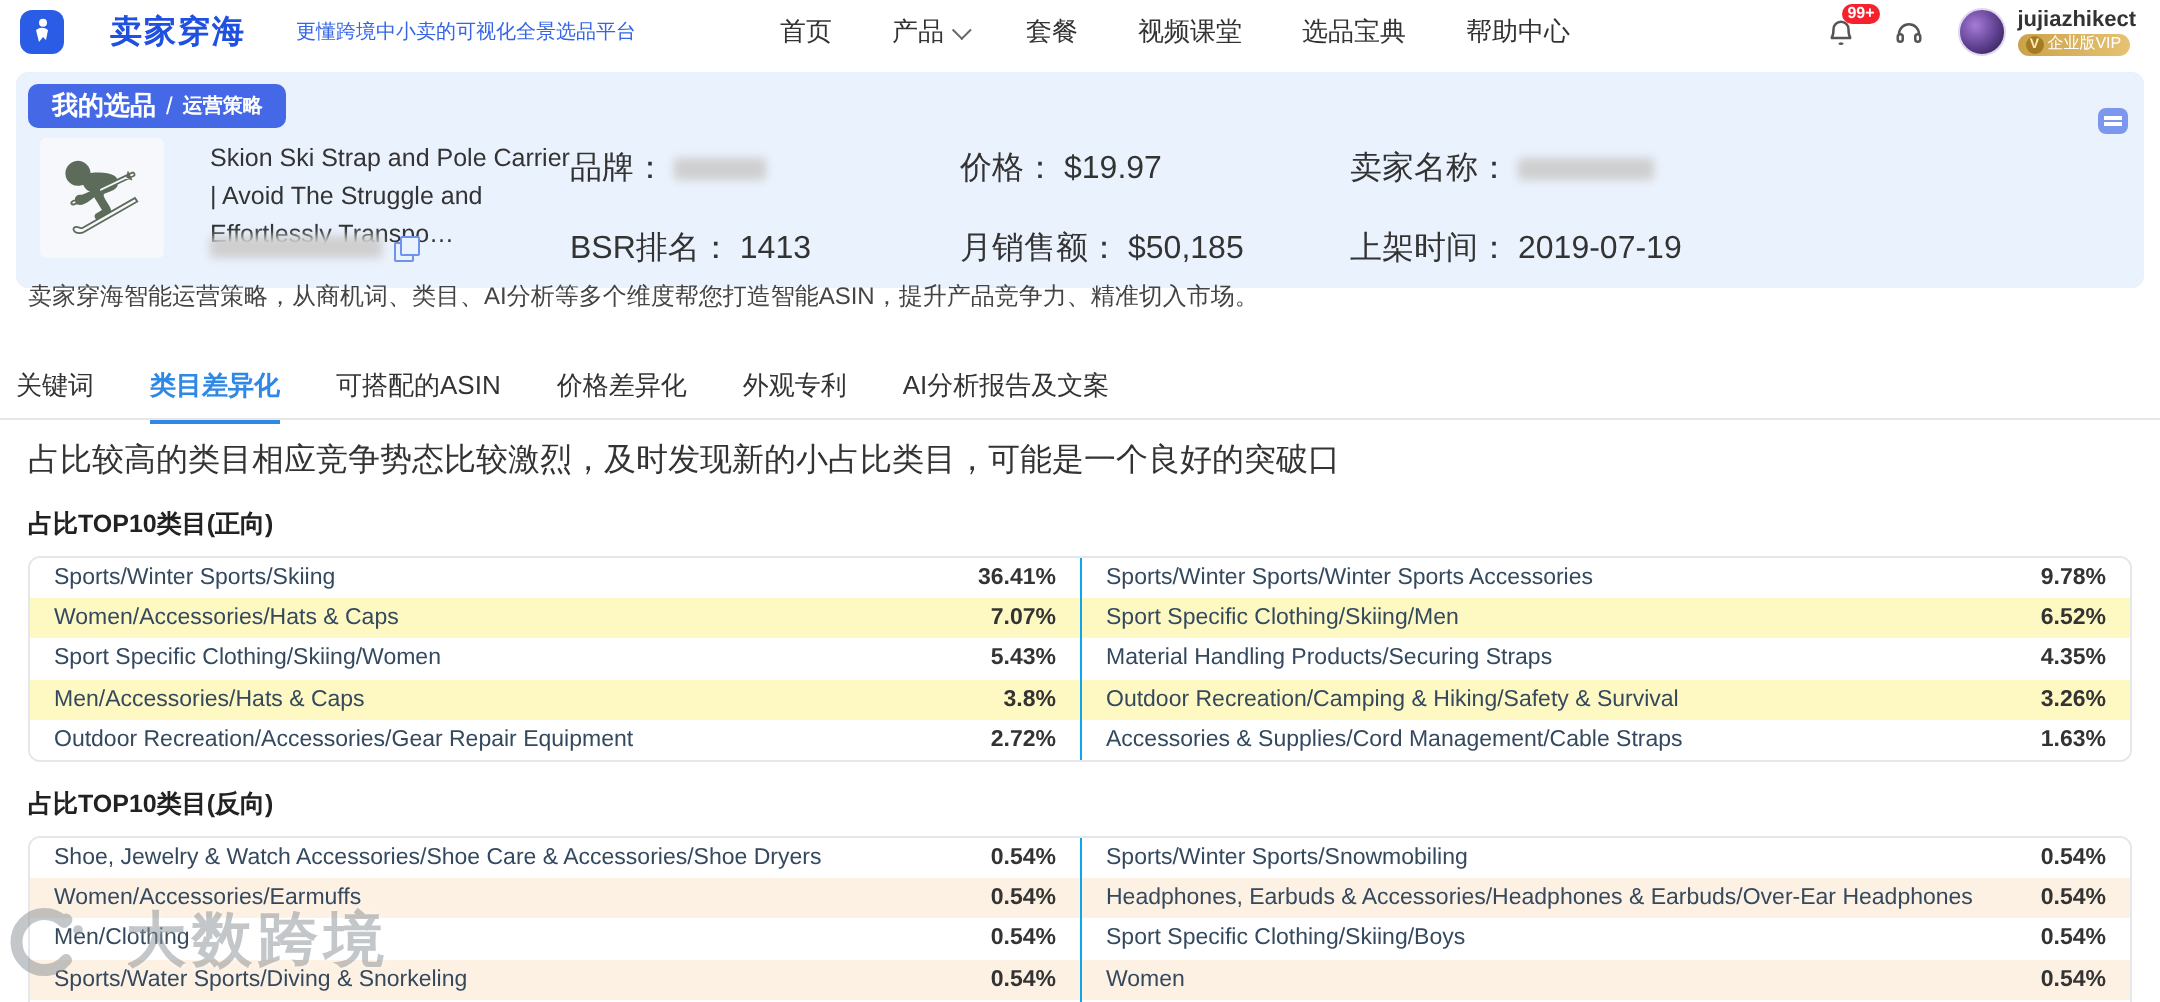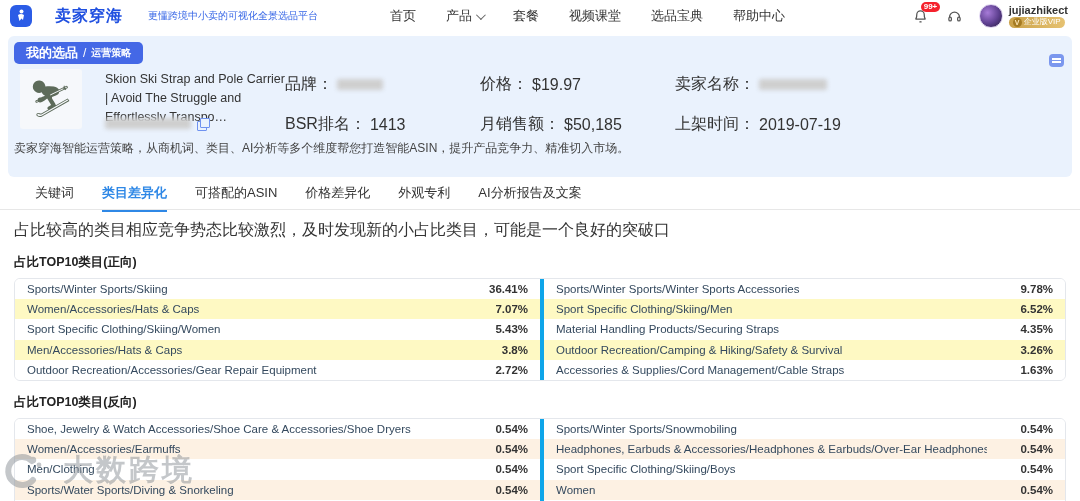--- a/index.html
+++ b/index.html
@@ -21,21 +21,21 @@
   .icon-btn { position:relative; width:20px; height:20px; cursor:pointer; display:flex; align-items:center; justify-content:center; }
   .badge { position:absolute; top:-4px; left:10px; background:#f5222d; color:#fff; font-size:8px; line-height:10px; padding:0 3px; border-radius:6px; font-weight:bold; }
   .user-chip { display:flex; align-items:center; gap:6px; cursor:pointer; }
   .avatar { width:24px; height:24px; border-radius:50%; background:radial-gradient(circle at 35% 35%, #a77bd8 0%, #5d3f8f 55%, #241b3a 100%); border:1px solid #e1d6f2; }
   .user-meta { display:flex; flex-direction:column; line-height:1.1; }
   .user-name { font-size:11px; color:#333; font-weight:bold; }
   .vip-badge { margin-top:1px; display:inline-flex; align-items:center; gap:2px; background:linear-gradient(90deg,#caa24a,#e6c272); color:#fff; font-size:8px; padding:0 4px; height:11px; border-radius:6px; width:fit-content; }
   .vip-v { width:9px; height:9px; border-radius:50%; background:#a57b22; color:#ffe9b8; font-size:7px; line-height:9px; text-align:center; font-weight:bold; }
 
   
-  .panel { position:absolute; top:36px; left:8px; right:8px; height:141px; background:#eaf2fd; border-radius:6px; }
+  .panel { position:absolute; top:36px; left:8px; right:8px; height:108px; background:#eaf2fd; border-radius:6px; }
   .crumb-pill { position:absolute; left:6px; top:6px; background:#4468e6; color:#fff; border-radius:5px; height:22px; display:flex; align-items:center; gap:5px; padding:0 12px; cursor:pointer; }
   .crumb-main { font-size:13px; font-weight:bold; }
   .crumb-sep { font-size:12px; }
   .crumb-sub { font-size:10px; font-weight:bold; }
   .prod-img { position:absolute; left:12px; top:33px; width:62px; height:60px; background:#f6f8fb; border-radius:3px; display:flex; align-items:center; justify-content:center; font-size:36px; color:#5d6b5a; overflow:hidden; }
   .prod-title { position:absolute; left:97px; top:34px; width:185px; font-size:12.5px; line-height:1.5; color:#333; }
   .asin-row { position:absolute; left:97px; top:82px; display:flex; align-items:center; gap:6px; }
   .redacted { background:#cfcfcf; filter:blur(2px); border-radius:2px; }
   .copy-icon { position:relative; width:11px; height:11px; cursor:pointer; }
   .copy-icon::before, .copy-icon::after { content:""; position:absolute; width:8px; height:8px; border:1.3px solid #6f92f0; border-radius:1px; background:#eaf2fd; }
@@ -43,36 +43,36 @@
   .copy-icon::after { left:3px; top:0; }
   .field { position:absolute; font-size:16px; color:#333; display:flex; align-items:center; gap:4px; white-space:nowrap; }
   .field .lab { color:#333; }
   .field .val { color:#333; }
   .panel-desc { position:absolute; left:6px; top:104px; font-size:12px; color:#444; }
   .chat-fab { position:absolute; right:8px; top:18px; width:15px; height:13px; background:#7b97ee; border-radius:4px; cursor:pointer; }
   .chat-fab::after { content:""; position:absolute; left:3px; bottom:-3px; border:3px solid transparent; border-top-color:#7b97ee; }
   .chat-fab::before { content:""; position:absolute; left:3px; top:4px; width:9px; height:1.5px; background:#fff; box-shadow:0 3px 0 #fff; }
 
   
-  .tabs { position:absolute; top:184px; left:0; right:0; height:26px; display:flex; align-items:flex-start; gap:28px; padding-left:35px; border-bottom:1px solid #e7e7e7; }
+  .tabs { position:absolute; top:184px; left:0; right:0; height:26px; display:flex; align-items:flex-start; gap:28px; padding-left:8px; border-bottom:1px solid #e7e7e7; }
   .tab { font-size:13px; color:#333; padding-bottom:8px; cursor:pointer; white-space:nowrap; }
   .tab.active { color:#2f88e6; font-weight:bold; border-bottom:2px solid #2f88e6; }
 
   
   .content { position:absolute; top:214px; left:14px; right:14px; }
   .hint { font-size:16px; color:#333; margin-top:6px; }
   .sec-title { font-size:12.5px; font-weight:bold; color:#222; margin-top:13px; margin-bottom:7px; }
   .ctable { border:1px solid #e4e7ec; border-radius:6px; overflow:hidden; }
   .trow { display:grid; grid-template-columns:1fr 78px 1fr 78px; height:20.2px; align-items:center; background:#fff; }
   .ctable.blue .trow.alt { background:#fef9c3; }
   .ctable.peach .trow.alt { background:#fdf1e3; }
   .cell { font-size:11.5px; color:#34495e; overflow:hidden; white-space:nowrap; text-overflow:ellipsis; }
   .cell.name { padding-left:12px; }
   .cell.pct { text-align:right; padding-right:12px; font-weight:bold; color:#333; }
-  .cell.rsep { border-left:4px solid #0ea5e9; height:100%; display:flex; align-items:center; }
+  .cell.rsep { border-left:1px solid #0ea5e9; height:100%; display:flex; align-items:center; }
 
   
   .watermark { position:absolute; left:2px; top:450px; display:flex; align-items:center; gap:21px; opacity:0.5; pointer-events:none; }
   .wm-text { font-size:30px; font-weight:bold; color:#8a9097; letter-spacing:3px; text-shadow:0 0 2px #fff; }
 </style>
 </head>
 <body>
 
 <div class="app">
 

